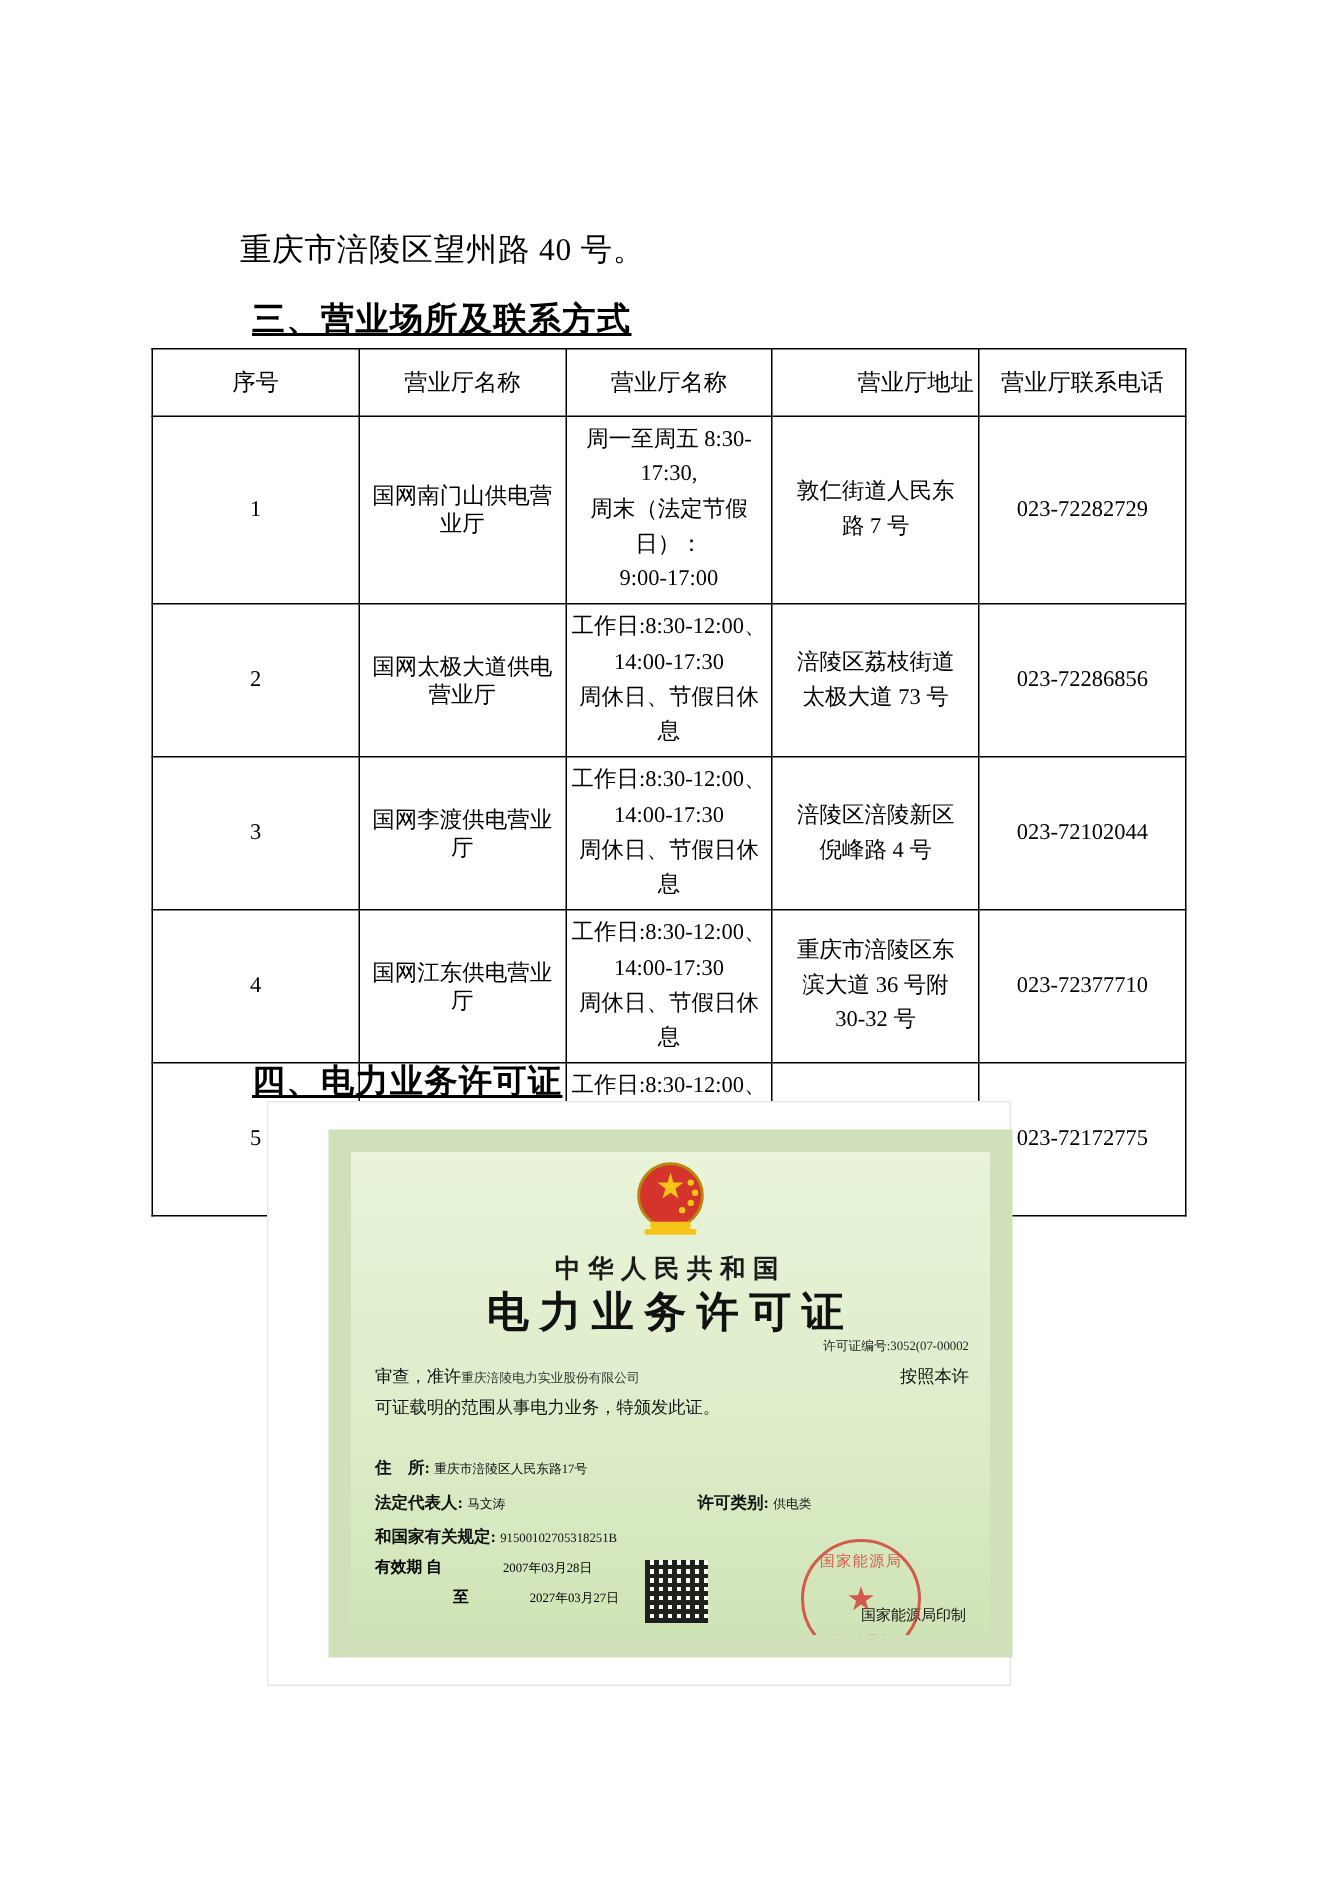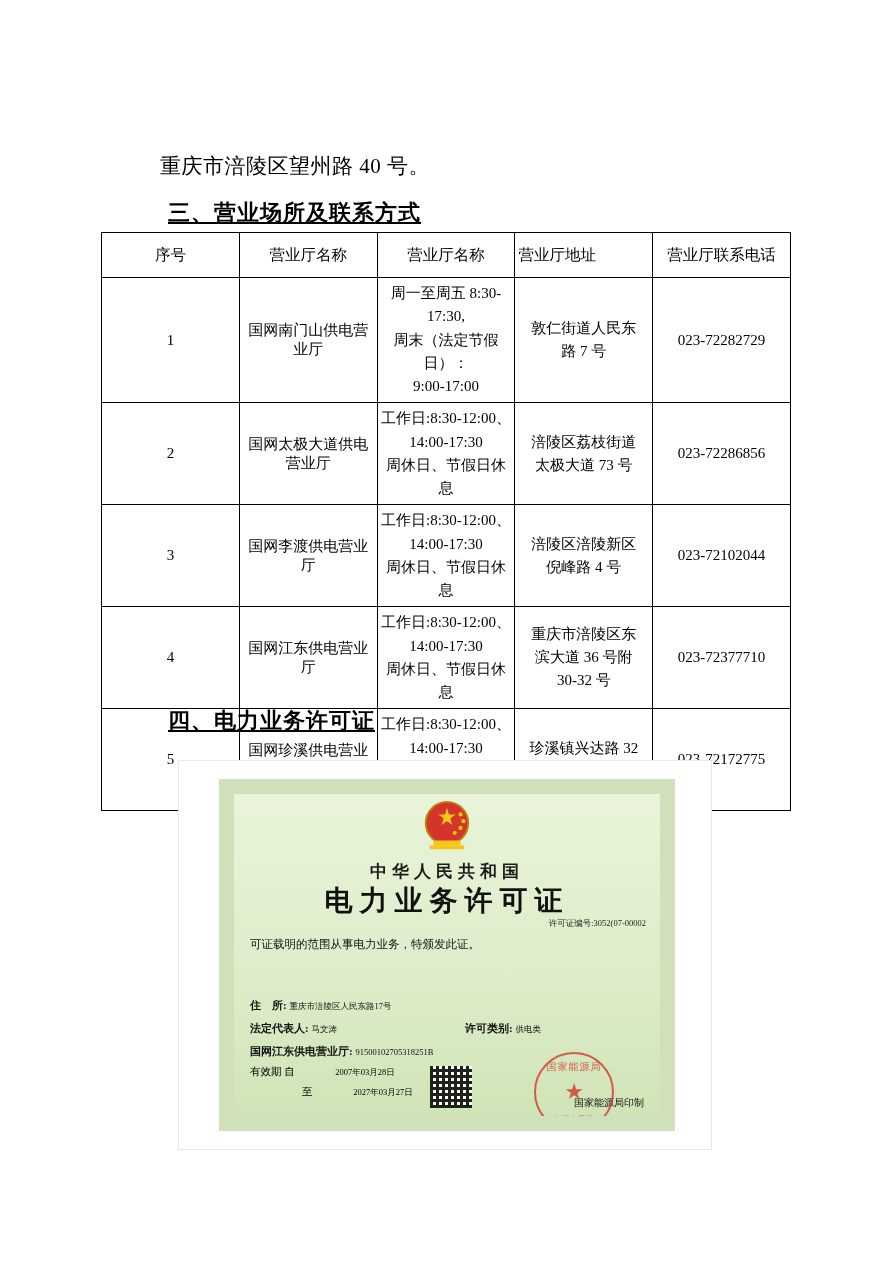--- a/index.html
+++ b/index.html
@@ -76,22 +76,22 @@
   td.col-addr { width: 140px; text-align: left; padding-left: 10px; line-height: 1.5; }
   td.col-phone { width: 138px; }
   .time-cell div { line-height: 1.55; }
   .addr-cell div { line-height: 1.55; }
   tr.row-tall td { height: 74px; }
 
   
   .cert-wrap {
     position: absolute;
     left: 178px;
-    top: 760px;
-    width: 534px;
+    top: 734px;
+    width: 496px;
     height: 390px;
     background: #ffffff;
     border: 1px solid #e8e8e8;
     box-sizing: border-box;
   }
   .cert-border {
     position: absolute;
     left: 40px;
     top: 18px;
     width: 456px;
@@ -246,38 +246,38 @@
   }
   .cert-dates {
     position: absolute;
     left: 16px;
     top: 268px;
     z-index: 4;
     font-size: 10.5px;
     line-height: 1.9;
   }
   .cert-dates .val { font-size: 8.5px; margin-left: 38px; }
-  .cert-dates .lbl { font-weight: normal; margin-top: 45px; }
+  .cert-dates .lbl { font-weight: bold; margin-top: 45px; }
 </style>
 </head>
 <body>
 
 <div class="page">
 
   <div class="intro-line">重庆市涪陵区望州路 40 号。</div>
 
   <div class="section-heading heading-3">三、营业场所及联系方式</div>
 
   <table class="office-table">
     <thead>
       <tr>
         <th class="col-no">序号</th>
         <th class="col-name">营业厅名称</th>
         <th class="col-time">营业厅名称</th>
-        <th class="col-addr" style="text-align:left;">营业厅地址</th>
+        <th class="col-addr" style="text-align:right;">营业厅地址</th>
         <th class="col-phone">营业厅联系电话</th>
       </tr>
     </thead>
     <tbody>
       <tr class="row-tall">
         <td class="col-no">1</td>
         <td class="col-name">国网南门山供电营业厅</td>
         <td class="col-time time-cell">
           <div>周一至周五 8:30-17:30,</div>
           <div>周末（法定节假日）：</div>
@@ -364,20 +364,23 @@
         <circle cx="38" cy="36" r="2.2" fill="#f5c518"></circle>
         <rect x="16" y="44" width="28" height="5" rx="1.5" fill="#f5c518"></rect>
         <rect x="12" y="49" width="36" height="4" rx="1.5" fill="#f5c518"></rect>
       </svg>
 
       <div class="cert-title1">中华人民共和国</div>
       <div class="cert-title2">电力业务许可证</div>
       <div class="cert-no">许可证编号:3052(07-00002</div>
 
       <div class="cert-body">
+        <div>
+          <span>审查，准许</span><span class="small-ins">重庆涪陵电力实业股份有限公司</span><span style="float:right;">按照本许</span>
+        </div>
         <div>可证载明的范围从事电力业务，特颁发此证。</div>
       </div>
 
       <div class="cert-rows">
         <div class="rowline">
           <div class="c2">
             <span class="lbl">住　所:</span>
             <span class="val">重庆市涪陵区人民东路17号</span>
           </div>
         </div>
@@ -386,21 +389,21 @@
             <span class="lbl">法定代表人:</span>
             <span class="val">马文涛</span>
           </div>
           <div class="c2">
             <span class="lbl">许可类别:</span>
             <span class="val">供电类</span>
           </div>
         </div>
         <div class="rowline">
           <div class="c2">
-            <span class="lbl">国网江东供电营业厅:</span>
+            <span class="lbl">和国家有关规定:</span>
             <span class="val">91500102705318251B</span>
           </div>
         </div>
       </div>
 
       <div class="cert-dates">
         <div>
           <span class="lbl">有效期  自</span>
           <span class="val">2007年03月28日</span>
         </div>

